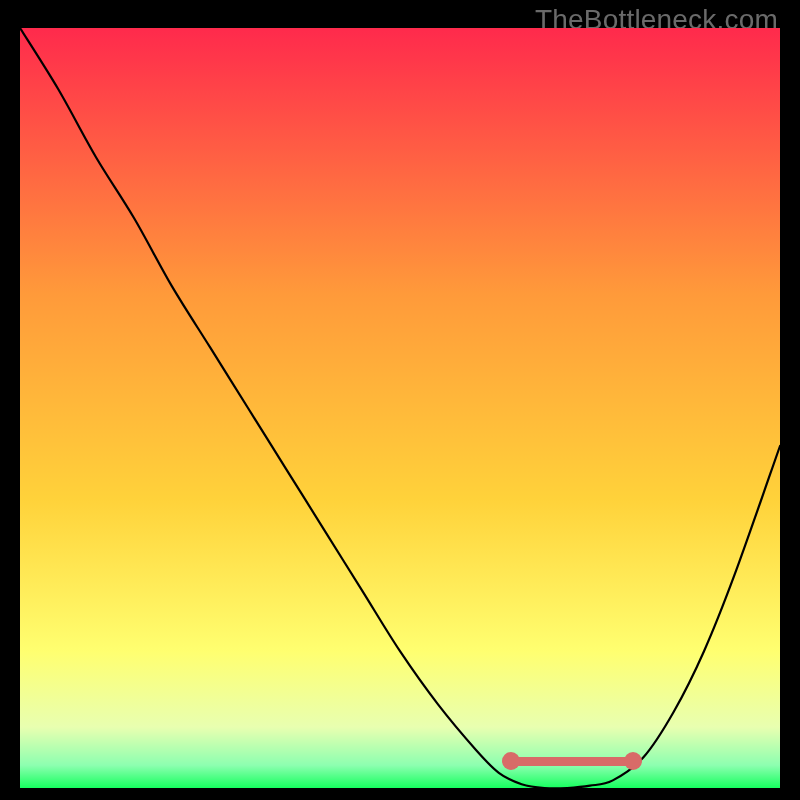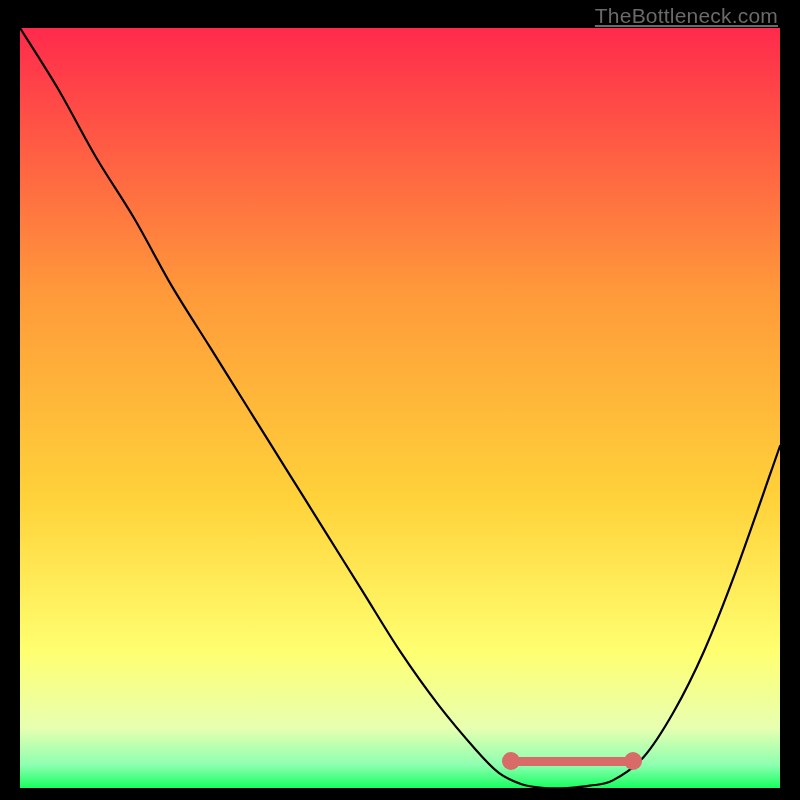--- a/index.html
+++ b/index.html
@@ -21,25 +21,24 @@
     left: 20px;
     top: 28px;
     width: 760px;
     height: 760px;
   }
   #watermark {
     position: absolute;
     top: 4px;
     right: 22px;
     font-family: "Helvetica Neue", Helvetica, Arial, sans-serif;
-    font-size: 21px;
+    font-size: 28px;
     font-weight: 500;
     color: #6a6a6a;
     letter-spacing: 0.2px;
-    text-decoration: underline;
   }
   svg {
     display: block;
   }
   #marker-track {
     position: absolute;
     bottom: 12px;
     left: 20px;
     width: 760px;
     height: 30px;

